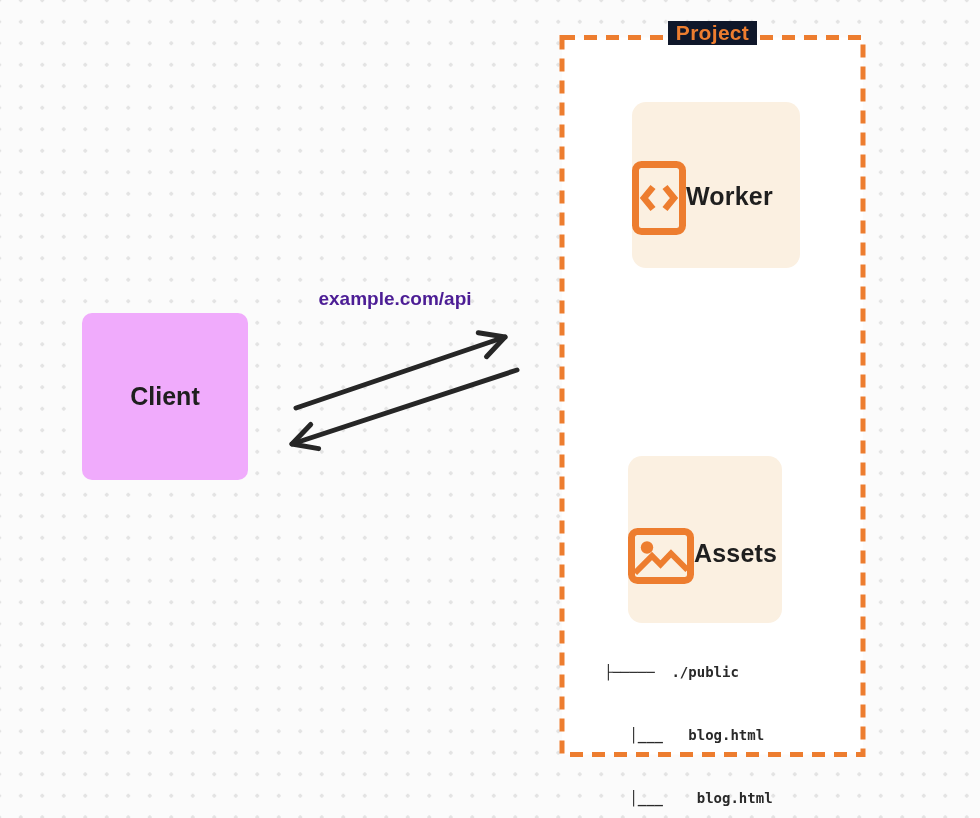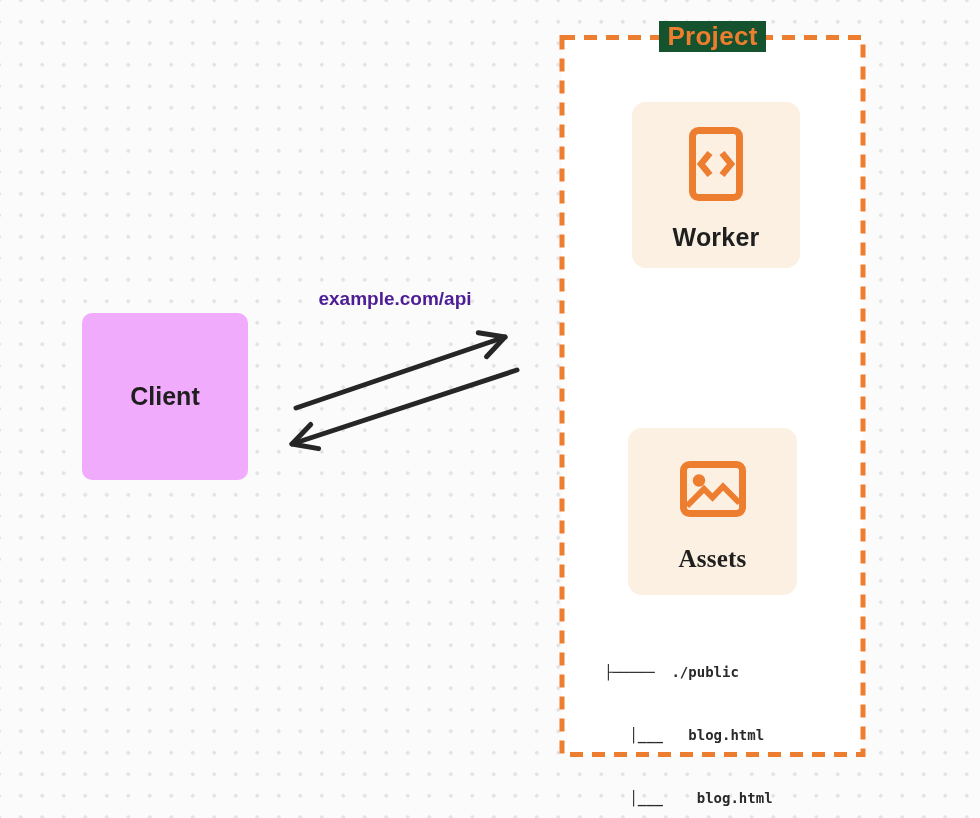--- a/index.html
+++ b/index.html
@@ -10,42 +10,42 @@
     background-size:21.5px 21.5px;
     background-position:10px 11px;
     font-family:"Liberation Sans", sans-serif;
   }
   .layer{position:absolute;left:0;top:0;width:980px;height:818px;}
   .abs{position:absolute;}
 
   
   .card{
     background:#FBF0E1;border-radius:14px;
-    display:flex;flex-direction:column;align-items:center;
+    display:flex;flex-direction:row;align-items:center;
   }
   .card .label{color:#1F1F1F;font-weight:700;font-size:25px;letter-spacing:.2px;}
   .worker-card{left:632px;top:102px;width:168px;height:166px;}
   .worker-card .icon-slot{margin-top:25px;height:74px;}
   .worker-card .label{margin-top:22px;}
-  .assets-card{left:628px;top:428px;width:169px;height:167px;font-family:Liberation Serif, serif;}
+  .assets-card{left:628px;top:456px;width:154px;height:167px;}
   .assets-card .icon-slot{margin-top:33px;height:56px;}
   .assets-card .label{margin-top:28px;}
 
   .client-box{
     left:82px;top:313px;width:166px;height:167px;
     background:#f0abfc;border-radius:10px;
     display:flex;align-items:center;justify-content:center;
   }
   .client-box .label{color:#1F1F1F;font-weight:700;font-size:25px;}
 
   
   .project-label-wrap{left:562px;top:21px;width:301px;text-align:center;}
   .project-label{
-    display:inline-block;background:#14532d;padding:0 8px;
-    color:#ED7D2F;font-weight:700;font-size:26px;letter-spacing:.3px;
+    display:inline-block;background:#0f172a;padding:0 8px;
+    color:#ED7D2F;font-weight:700;font-size:21px;letter-spacing:.3px;
   }
 
   
   .url-label{
     left:300px;top:288px;width:190px;text-align:center;
     color:#4c1d95;font-weight:700;font-size:19px;
   }
 
   
   .file-tree{

